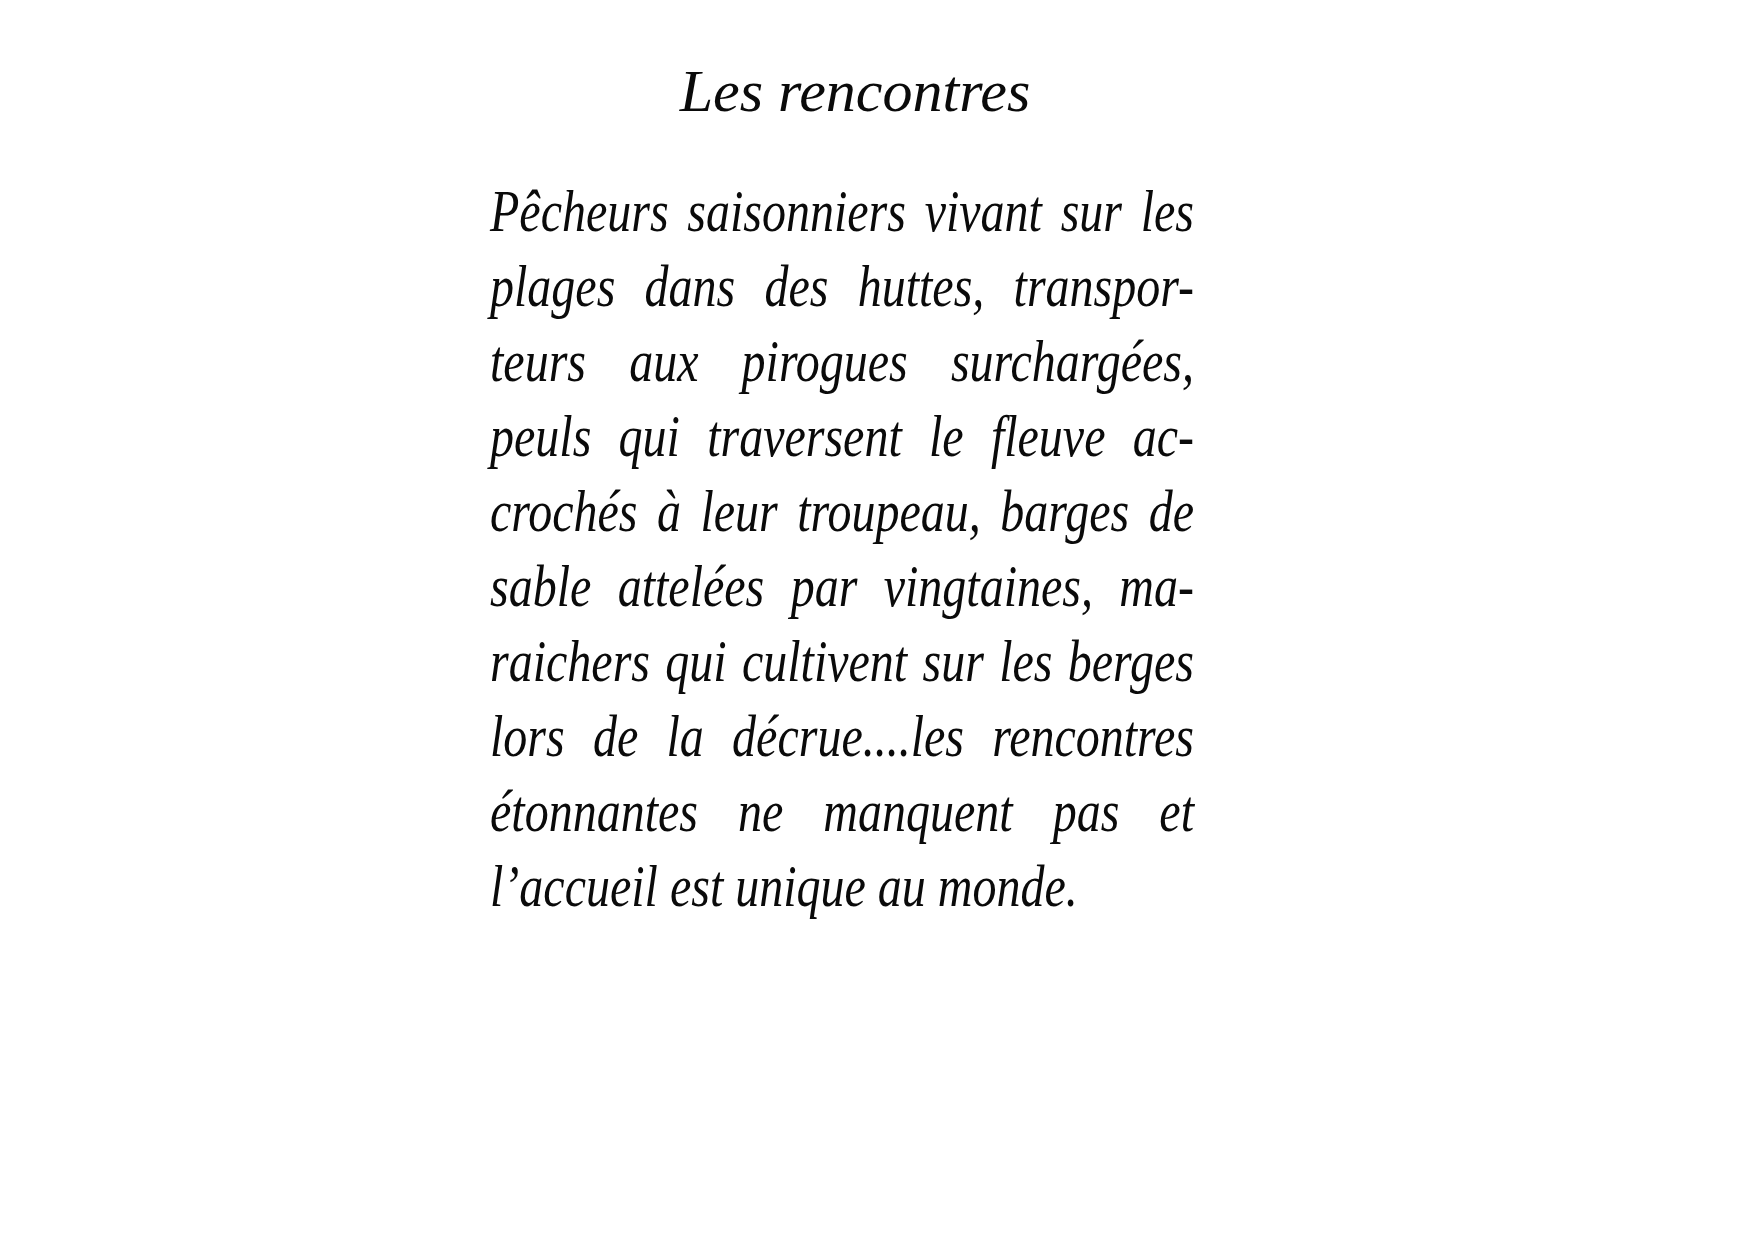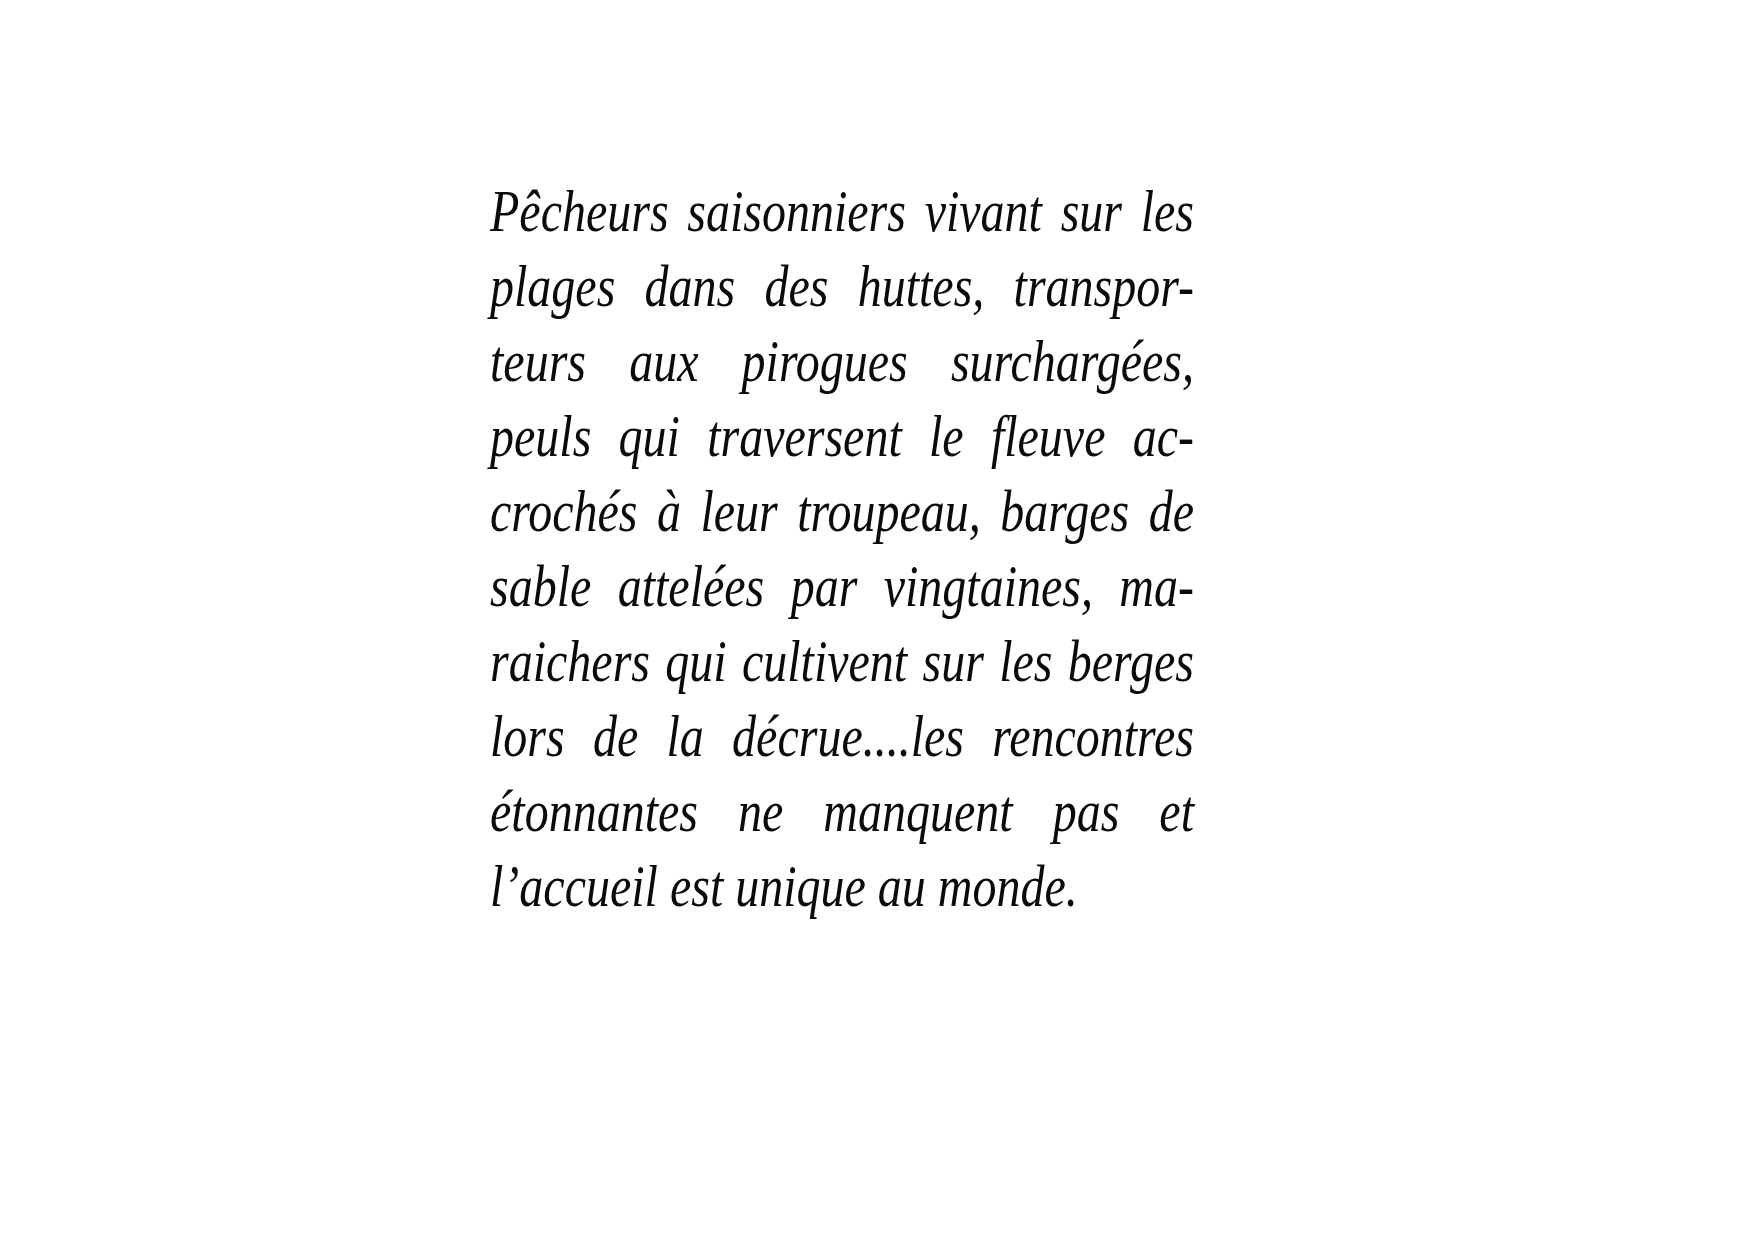--- a/index.html
+++ b/index.html
@@ -51,20 +51,21 @@
   .line.last {
     text-align: left;
     text-align-last: left;
     -moz-text-align-last: left;
   }
 </style>
 </head>
 <body>
 
 <div class="page">
+  <h1 class="title">Les rencontres</h1>
 
   <div class="body-block">
     <div class="line">Pêcheurs saisonniers vivant sur les</div>
     <div class="line">plages dans des huttes, transpor-</div>
     <div class="line">teurs aux pirogues surchargées,</div>
     <div class="line">peuls qui traversent le fleuve ac-</div>
     <div class="line">crochés à leur troupeau, barges de</div>
     <div class="line">sable attelées par vingtaines, ma-</div>
     <div class="line">raichers qui cultivent sur les berges</div>
     <div class="line">lors de la décrue....les rencontres</div>

